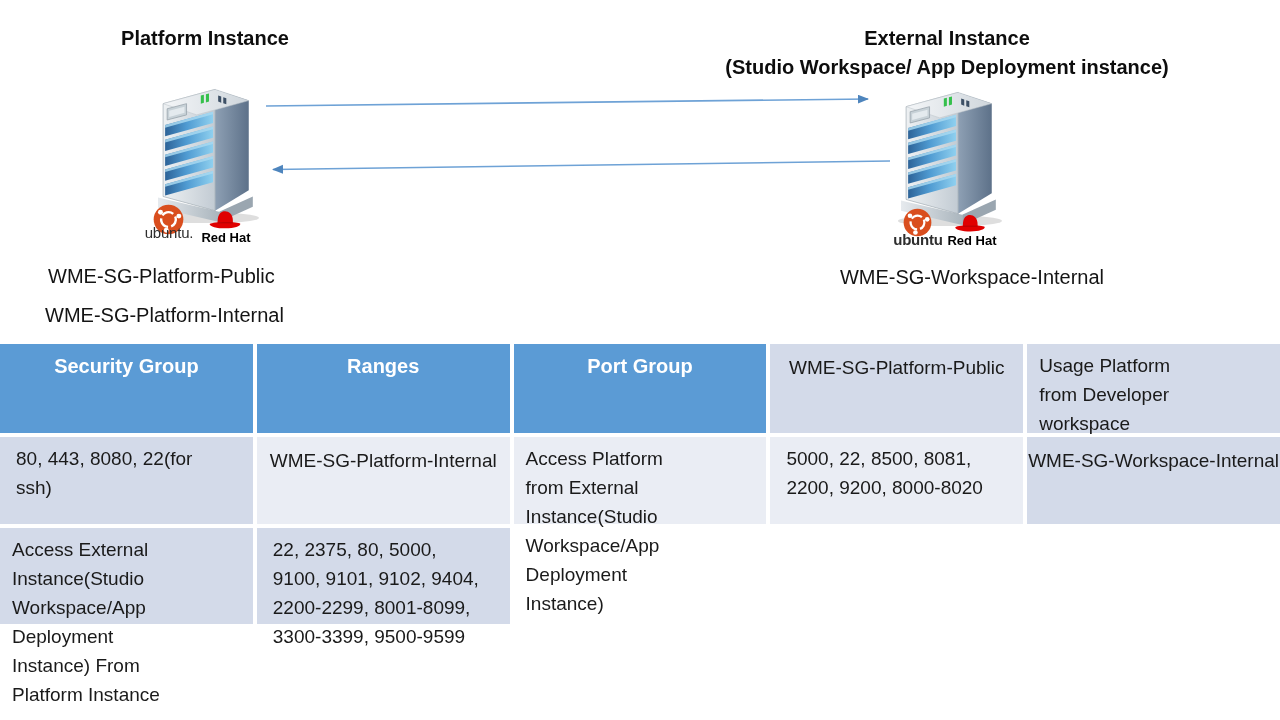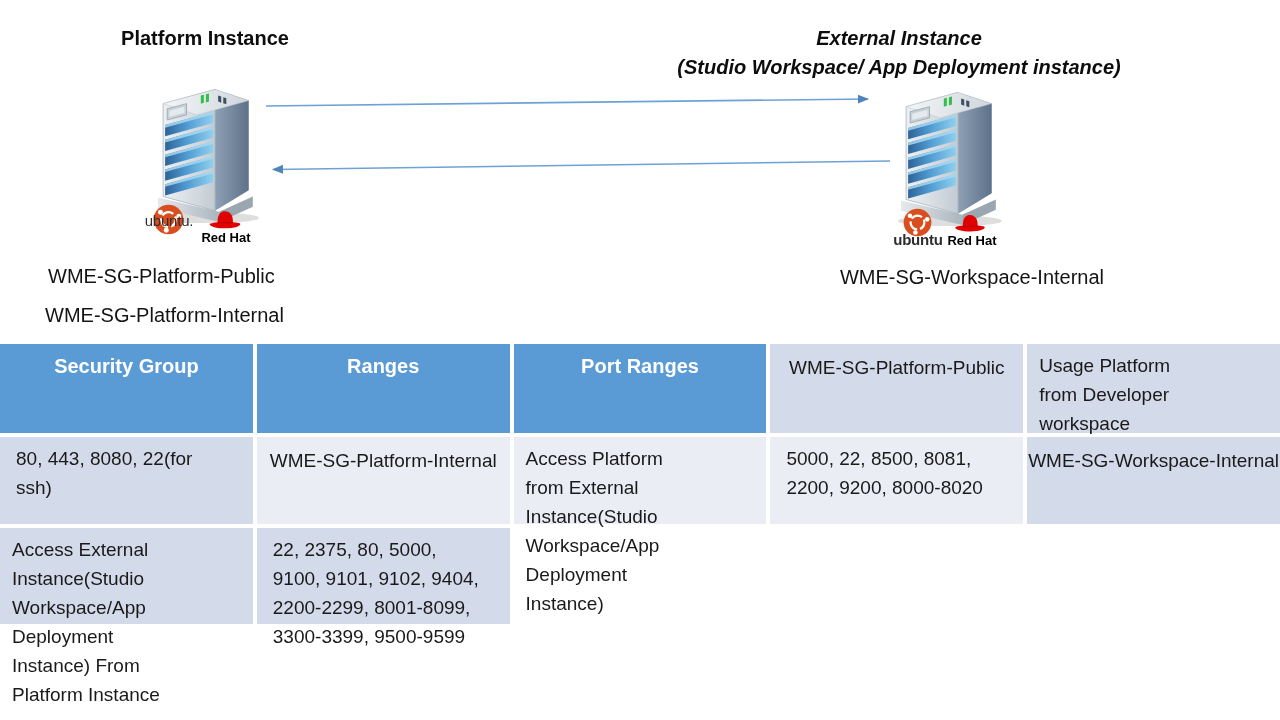--- a/index.html
+++ b/index.html
@@ -1,33 +1,33 @@
 <!DOCTYPE html>
 <html><head>
 <meta charset="utf-8">
 <style>
   html,body{margin:0;padding:0;background:#fff;}
   .stage{position:relative;width:1280px;height:720px;background:#fff;overflow:hidden;
          font-family:"Liberation Sans",sans-serif;color:#000;}
   .title{position:absolute;font-size:20px;font-weight:700;line-height:29px;text-align:center;color:#0d0d0d;}
   .title-left{left:55px;top:24px;width:300px;text-align:center;}
-  .title-right{left:596px;top:24px;width:606px;font-style:italic;}
+  .title-right{left:644px;top:24px;width:606px;}
   .sg-label{position:absolute;font-size:20px;color:#141414;white-space:nowrap;}
   .sg-pp{left:48px;top:265px;}
   .sg-pi{left:45px;top:304px;}
   .sg-wi{left:800px;top:266px;width:344px;text-align:center;}
   .server{position:absolute;}
   .srv-left{left:151px;top:70px;width:118px;height:153px;}
   .srv-right{left:894px;top:73px;width:118px;height:153px;}
   .oslogo{position:absolute;}
   .osword{position:absolute;text-align:center;color:#2e2e2e;}
   .ub-word{font-size:15px;letter-spacing:-0.2px;}
   .rh-word{font-size:13px;font-weight:700;color:#000;}
   .ub-l-icon{left:153px;top:204px;width:31px;height:31px;}
-  .ub-l-word{left:136px;top:212px;width:66px;}
+  .ub-l-word{left:136px;top:224px;width:66px;}
   .rh-l-icon{left:206px;top:207px;width:38px;height:26px;}
   .rh-l-word{left:198px;top:230px;width:56px;}
   .ub-r-icon{left:903px;top:208px;width:29px;height:29px;}
   .ub-r-word{left:886px;top:231px;width:64px;font-weight:bold;}
   .rh-r-icon{left:952px;top:211px;width:36px;height:25px;}
   .rh-r-word{left:944px;top:233px;width:56px;}
   .arrows{position:absolute;left:0;top:0;width:1280px;height:348px;pointer-events:none;}
   
   .tbl{position:absolute;left:0;top:344px;width:1280px;height:372px;display:grid;
        grid-template-columns:1fr 1fr 1fr 1fr 1fr;grid-template-rows:89px 87px 96px 1fr;
@@ -153,21 +153,21 @@
     </svg>
   <div class="osword rh-word rh-r-word">Red Hat</div>
 
   <div class="sg-label sg-pp">WME-SG-Platform-Public</div>
   <div class="sg-label sg-pi">WME-SG-Platform-Internal</div>
   <div class="sg-label sg-wi">WME-SG-Workspace-Internal</div>
 
   <div class="tbl">
     <div class="hcell">Security Group</div>
     <div class="hcell">Ranges</div>
-    <div class="hcell">Port Ranges</div>
+    <div class="hcell">Port Group</div>
 
     <div class="cell band-a c-sg">WME-SG-Platform-Public</div>
     <div class="cell band-a c-usage">Usage Platform from Developer workspace</div>
     <div class="cell band-a c-ports">80, 443, 8080, 22(for ssh)</div>
 
     <div class="cell band-b c-sg">WME-SG-Platform-Internal</div>
     <div class="cell band-b c-usage">Access Platform from External Instance(Studio Workspace/App Deployment Instance)</div>
     <div class="cell band-b c-ports">5000, 22, 8500, 8081, 2200, 9200, 8000-8020</div>
 
     <div class="cell band-a c-sg">WME-SG-Workspace-Internal</div>

